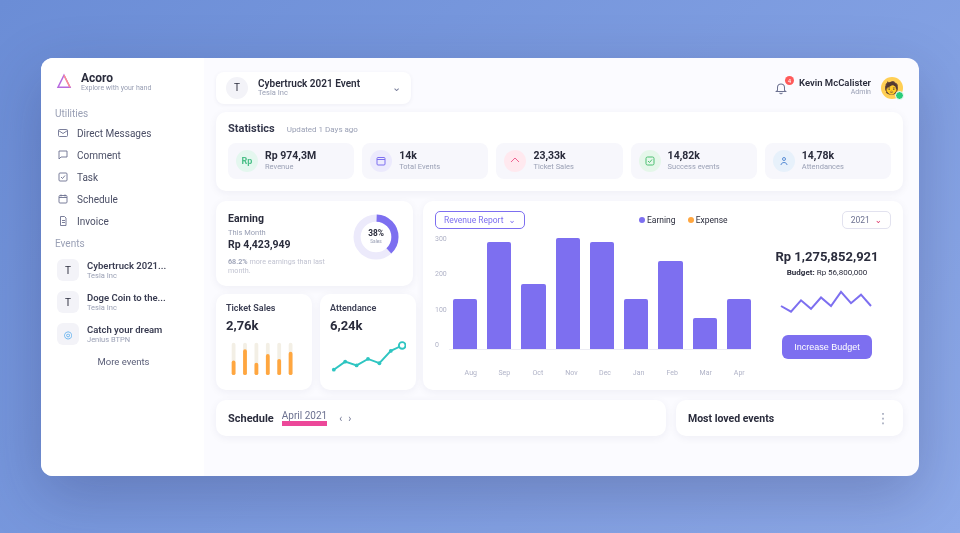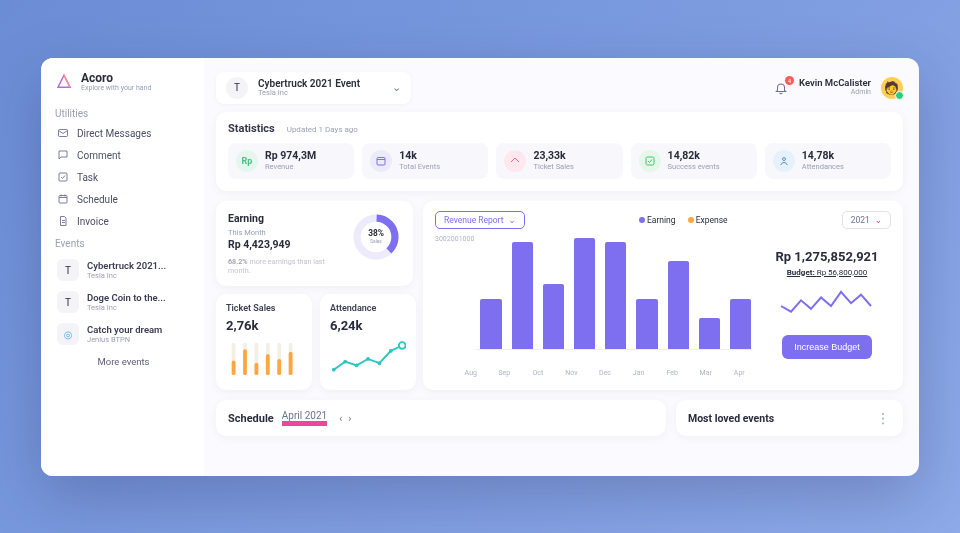--- a/index.html
+++ b/index.html
@@ -100,29 +100,29 @@
 
   .report { flex:1; padding:10px 12px 8px; }
   .report-top{display:flex;align-items:center;justify-content:space-between;}
   .pill { border:1px solid #7d6ff0; color:#7d6ff0; font-size:8.5px; padding:3px 8px; border-radius:5px; display:inline-flex;align-items:center;gap:5px; cursor:pointer;}
   .pill.ghost { border-color:#e2e2ef; color:#6c7190;}
   .legend { display:flex; gap:12px; font-size:8.5px; align-items:center;}
   .dot{width:6px;height:6px;border-radius:50%;display:inline-block;}
   .dot.pur{background:#7d6ff0;} .dot.org{background:#ffa63f;}
   .report-body{display:flex;gap:12px;margin-top:6px;}
   .bars-wrap{flex:1;}
-  .y-axis{display:flex;flex-direction:row;justify-content:space-between;height:115px;font-size:7px;color:#b0b3c7;}
+  .y-axis{display:flex;flex-direction:column;justify-content:space-between;height:115px;font-size:7px;color:#b0b3c7;}
   .bars-area{display:flex;gap:2px;height:130px;}
   .bars{flex:1;display:flex;align-items:flex-end;gap:10px;height:115px;border-bottom:1px solid #ececf4;padding-left:4px;}
   .bars .bar{flex:1;border-radius:2px 2px 0 0;background:#7d6ff0;}
   .x-axis{display:flex;gap:10px;font-size:7px;color:#b0b3c7;padding-left:24px;margin-top:4px;}
   .x-axis span{flex:1;text-align:center;}
   .report-right{width:128px;display:flex;flex-direction:column;align-items:center;}
   .amount{font-size:13px;font-weight:700;margin-top:14px;}
-  .budget{font-size:8px;margin-top:4px;text-decoration:underline;}
+  .budget{font-size:8px;margin-top:4px;}
   .spark{margin-top:8px;}
   .btn{background:#7d6ff0;color:#fff;border:none;border-radius:6px;font-size:9px;padding:7px 12px;margin-top:10px;cursor:pointer;}
 
   .bottom{display:flex;gap:10px;margin-top:10px;}
   .sched{flex:1;padding:10px 12px;display:flex;align-items:center;gap:8px;}
   .sched-title{font-size:11px;font-weight:700;}
   .sched-mon{font-size:10px;color:#6c7190;border-bottom:5px solid #ec4899;}
   .arrow-group{display:flex;gap:6px;font-size:10px;color:#6c7190;margin-left:4px;}
   .loved{width:227px;padding:10px 12px;display:flex;align-items:center;justify-content:space-between;}
   .kebab{font-size:14px;color:#9aa0b5;letter-spacing:1px;cursor:pointer;}

